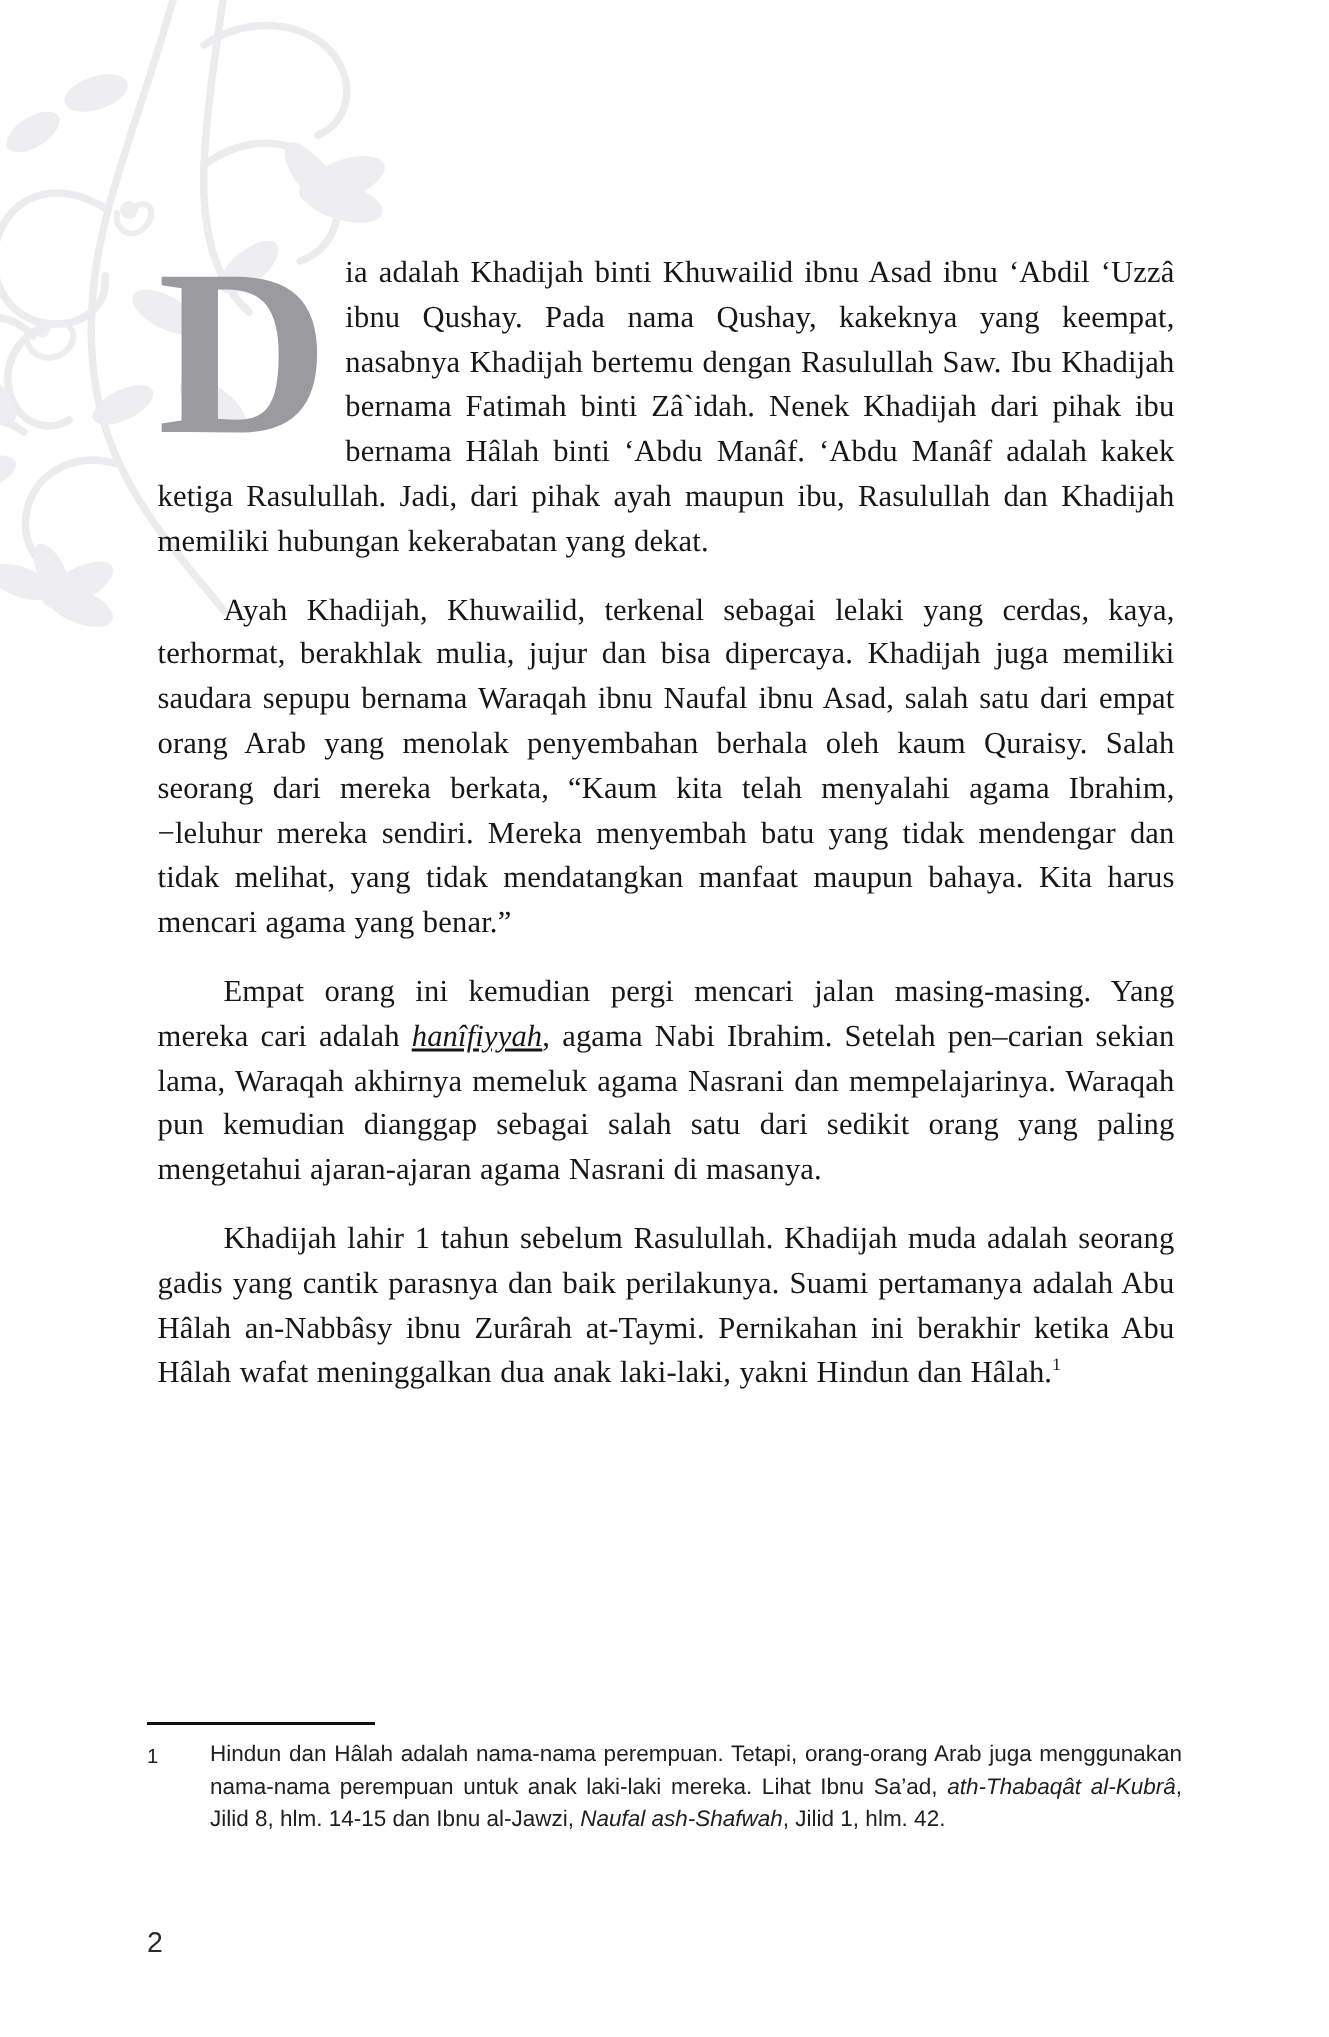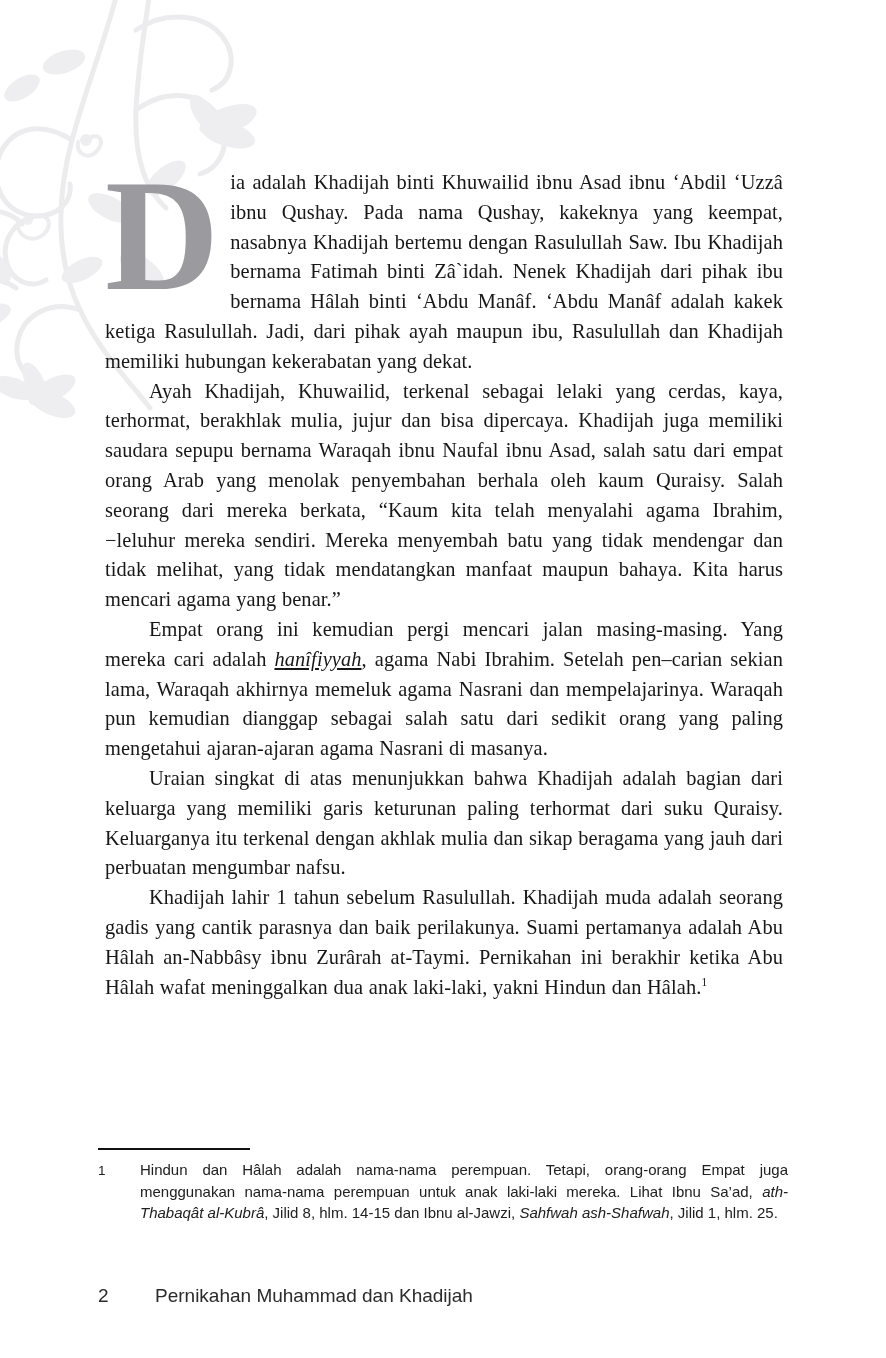--- a/index.html
+++ b/index.html
@@ -40,21 +40,21 @@
   p.body-par {
     margin: 0;
     font-size: 20.4px;
     line-height: 29.8px;
     text-align: justify;
     text-indent: 44px;
     letter-spacing: 0.1px;
     word-spacing: 0.4px;
     color: #171717;
   }
-  p.body-par + p.body-par { margin-top: 0px; }
+  p.body-par + p.body-par { margin-top: 16px; }
   p.no-indent { text-indent: 0; }
 
   
   .dropcap-par {
     position: relative;
     text-indent: 0;
   }
   .dropcap {
     float: left;
     font-family: "Liberation Serif", "DejaVu Serif", serif;
@@ -186,32 +186,30 @@
   <div class="content">
 
     <p class="body-par dropcap-par no-indent">
       <span class="dropcap">D</span><span>ia adalah Khadijah binti Khuwailid ibnu Asad ibnu ‘Abdil ‘Uzzâ ibnu Qushay. Pada nama Qushay, kakeknya yang keempat, nasabnya Khadijah bertemu dengan Rasulullah Saw. Ibu Khadijah bernama Fatimah binti Zâ`idah. Nenek Khadijah dari pihak ibu bernama Hâlah binti ‘Abdu Manâf. ‘Abdu Manâf adalah kakek ketiga Rasulullah. Jadi, dari pihak ayah maupun ibu, Rasulullah dan Khadijah memiliki hubungan kekerabatan yang dekat.</span>
     </p>
 
     <p class="body-par">Ayah Khadijah, Khuwailid, terkenal sebagai lelaki yang cerdas, kaya, terhormat, berakhlak mulia, jujur dan bisa dipercaya. Khadijah juga memiliki saudara sepupu bernama Waraqah ibnu Naufal ibnu Asad, salah satu dari empat orang Arab yang menolak penyembahan berhala oleh kaum Quraisy. Salah seorang dari mereka berkata, “Kaum kita telah menyalahi agama Ibrahim, −leluhur mereka sendiri. Mereka menyembah batu yang tidak mendengar dan tidak melihat, yang tidak mendatangkan manfaat maupun bahaya. Kita harus mencari agama yang benar.”</p>
 
     <p class="body-par"><span>Empat orang ini kemudian pergi mencari jalan masing-masing. Yang mereka cari adalah </span><em class="term">hanîfiyyah</em><span>, agama Nabi Ibrahim. Setelah pen–carian sekian lama, Waraqah akhirnya memeluk agama Nasrani dan mempelajarinya. Waraqah pun kemudian dianggap sebagai salah satu dari sedikit orang yang paling mengetahui ajaran-ajaran agama Nasrani di masanya.</span></p>
 
-    <p class="body-par">Uraian singkat di atas menunjukkan bahwa Khadijah adalah bagian dari keluarga yang memiliki garis keturunan paling terhormat dari suku Quraisy. Keluarganya itu terkenal dengan akhlak mulia dan sikap beragama yang jauh dari perbuatan mengumbar nafsu.</p>
 
     <p class="body-par"><span>Khadijah lahir 1 tahun sebelum Rasulullah. Khadijah muda adalah seorang gadis yang cantik parasnya dan baik perilakunya. Suami pertamanya adalah Abu Hâlah an-Nabbâsy ibnu Zurârah at-Taymi. Pernikahan ini berakhir ketika Abu Hâlah wafat meninggalkan dua anak laki-laki, yakni Hindun dan Hâlah.</span><sup class="fn-ref">1</sup></p>
 
   </div>
 
   <div class="footnote-area">
     <div class="footnote-rule"></div>
     <div class="footnote">
       <div class="fn-num">1</div>
-      <div class="fn-text"><span>Hindun dan Hâlah adalah nama-nama perempuan. Tetapi, orang-orang Empat juga menggunakan nama-nama perempuan untuk anak laki-laki mereka. Lihat Ibnu Sa’ad, </span><i>ath-Thabaqât al-Kubrâ</i><span>, Jilid 8, hlm. 14-15 dan Ibnu al-Jawzi, </span><i>Sahfwah ash-Shafwah</i><span>, Jilid 1, hlm. 25.</span></div>
+      <div class="fn-text"><span>Hindun dan Hâlah adalah nama-nama perempuan. Tetapi, orang-orang Arab juga menggunakan nama-nama perempuan untuk anak laki-laki mereka. Lihat Ibnu Sa’ad, </span><i>ath-Thabaqât al-Kubrâ</i><span>, Jilid 8, hlm. 14-15 dan Ibnu al-Jawzi, </span><i>Naufal ash-Shafwah</i><span>, Jilid 1, hlm. 42.</span></div>
     </div>
   </div>
 
   <div class="page-footer">
     <span class="folio">2</span>
-    <span class="runhead">Pernikahan Muhammad dan Khadijah</span>
   </div>
 
 </div>
 
 </body></html>

